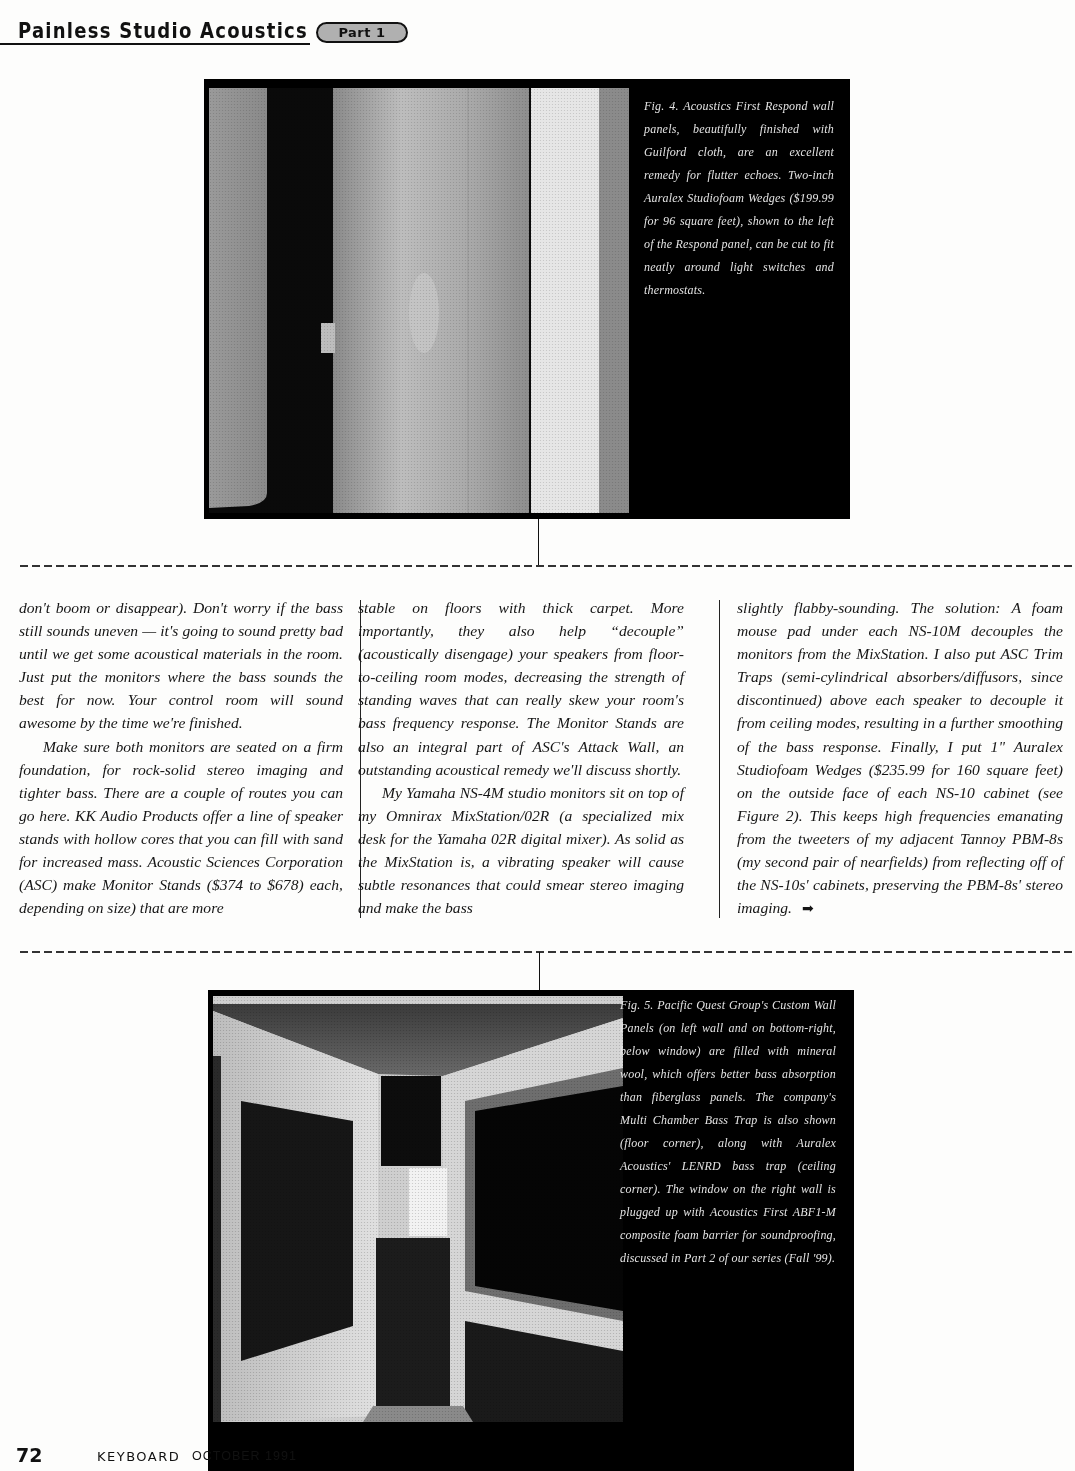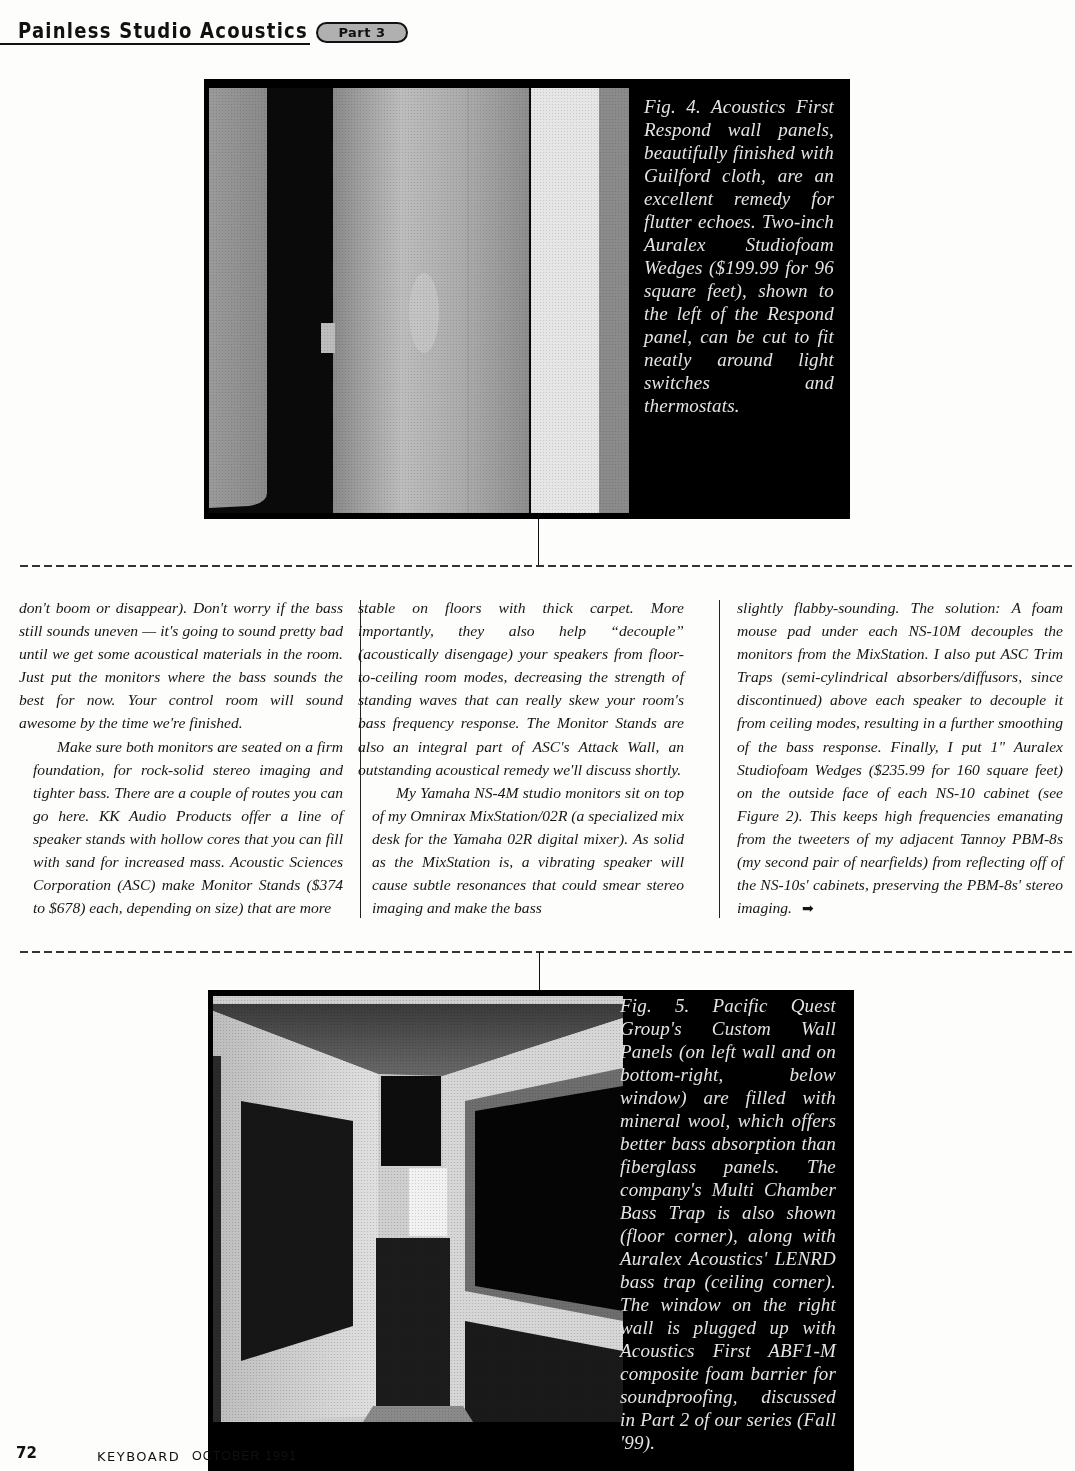--- a/index.html
+++ b/index.html
@@ -31,21 +31,21 @@
   .fig4 { left: 204px; top: 79px; width: 646px; height: 440px; }
   .fig5 { left: 208px; top: 990px; width: 646px; height: 490px; }
 
   .photo { position: absolute; overflow: hidden; }
   .fig4 .photo { left: 3px; top: 7px; width: 420px; height: 425px; background: #8c8c8c; }
   .fig5 .photo { left: 3px; top: 4px; width: 410px; height: 426px; background: #c7c7c7; }
 
   .caption {
     position: absolute; color: #e4e4e4;
     font-family: "Liberation Serif", "DejaVu Serif", serif;
-    font-style: italic; font-size: 19px; line-height: 23px;
+    font-style: italic; font-size: 12px; line-height: 23px;
     text-align: justify; text-align-last: left;
     letter-spacing: 0.2px;
   }
   .fig4 .caption { left: 438px; top: 14px; width: 190px; }
   .fig5 .caption { left: 410px; top: 2px; width: 216px; }
 
   
   .vline { position: absolute; width: 1px; background: #111; }
   .dash-rule {
     position: absolute; left: 20px; width: 1055px; height: 2px;
@@ -55,49 +55,49 @@
   
   .column {
     position: absolute; top: 596px; width: 326px;
     font-size: 15.6px; line-height: 23.1px;
     text-align: justify; color: #151515; font-style: italic;
   }
   .col1 { left: 19px; width: 324px; }
   .col2 { left: 358px; width: 326px; }
   .col3 { left: 737px; width: 326px; }
   .column p { text-indent: 0; }
-  .column p.indent { text-indent: 24px; margin-left: 14px; }
+  .column p.indent { text-indent: 24px; }
   .col-divider { position: absolute; top: 600px; width: 1px; height: 318px; background: #222; }
   .arrow-icon { font-family: "DejaVu Sans", sans-serif; font-size: 14px; margin-left: 10px; }
 
   
   .footer { position: absolute; left: 0; top: 1440px; width: 400px; height: 30px; }
   .page-num {
     position: absolute; left: 16px; top: 4px;
     font-family: "DejaVu Sans", "Liberation Sans", sans-serif;
-    font-weight: bold; font-size: 15px; color: #111;
+    font-weight: bold; font-size: 19px; color: #111;
   }
   .mag-name {
     position: absolute; left: 97px; top: 9px;
     font-family: "DejaVu Sans", "Liberation Sans", sans-serif;
     font-weight: normal; font-size: 13px; letter-spacing: 1.5px; color: #111;
   }
   .mag-date {
     position: absolute; left: 192px; top: 9px;
     font-family: "Liberation Sans", "DejaVu Sans", sans-serif;
     font-size: 12.5px; letter-spacing: 1px; color: #111;
   }
 </style>
 </head>
 <body>
 
 <div class="header">
   <div class="header-rule"></div>
   <div class="header-title">Painless Studio Acoustics</div>
-  <div class="part-badge">Part 3</div>
+  <div class="part-badge">Part 1</div>
 </div>
 
 <div class="figure fig4">
   <div class="photo">
     <svg width="420" height="425" viewBox="0 0 420 425">
       <defs>
         <linearGradient id="g4panel" x1="0" x2="1" y1="0" y2="0">
           <stop offset="0" stop-color="#8a8a8a"></stop>
           <stop offset="0.35" stop-color="#bdbdbd"></stop>
           <stop offset="0.7" stop-color="#a9a9a9"></stop>

